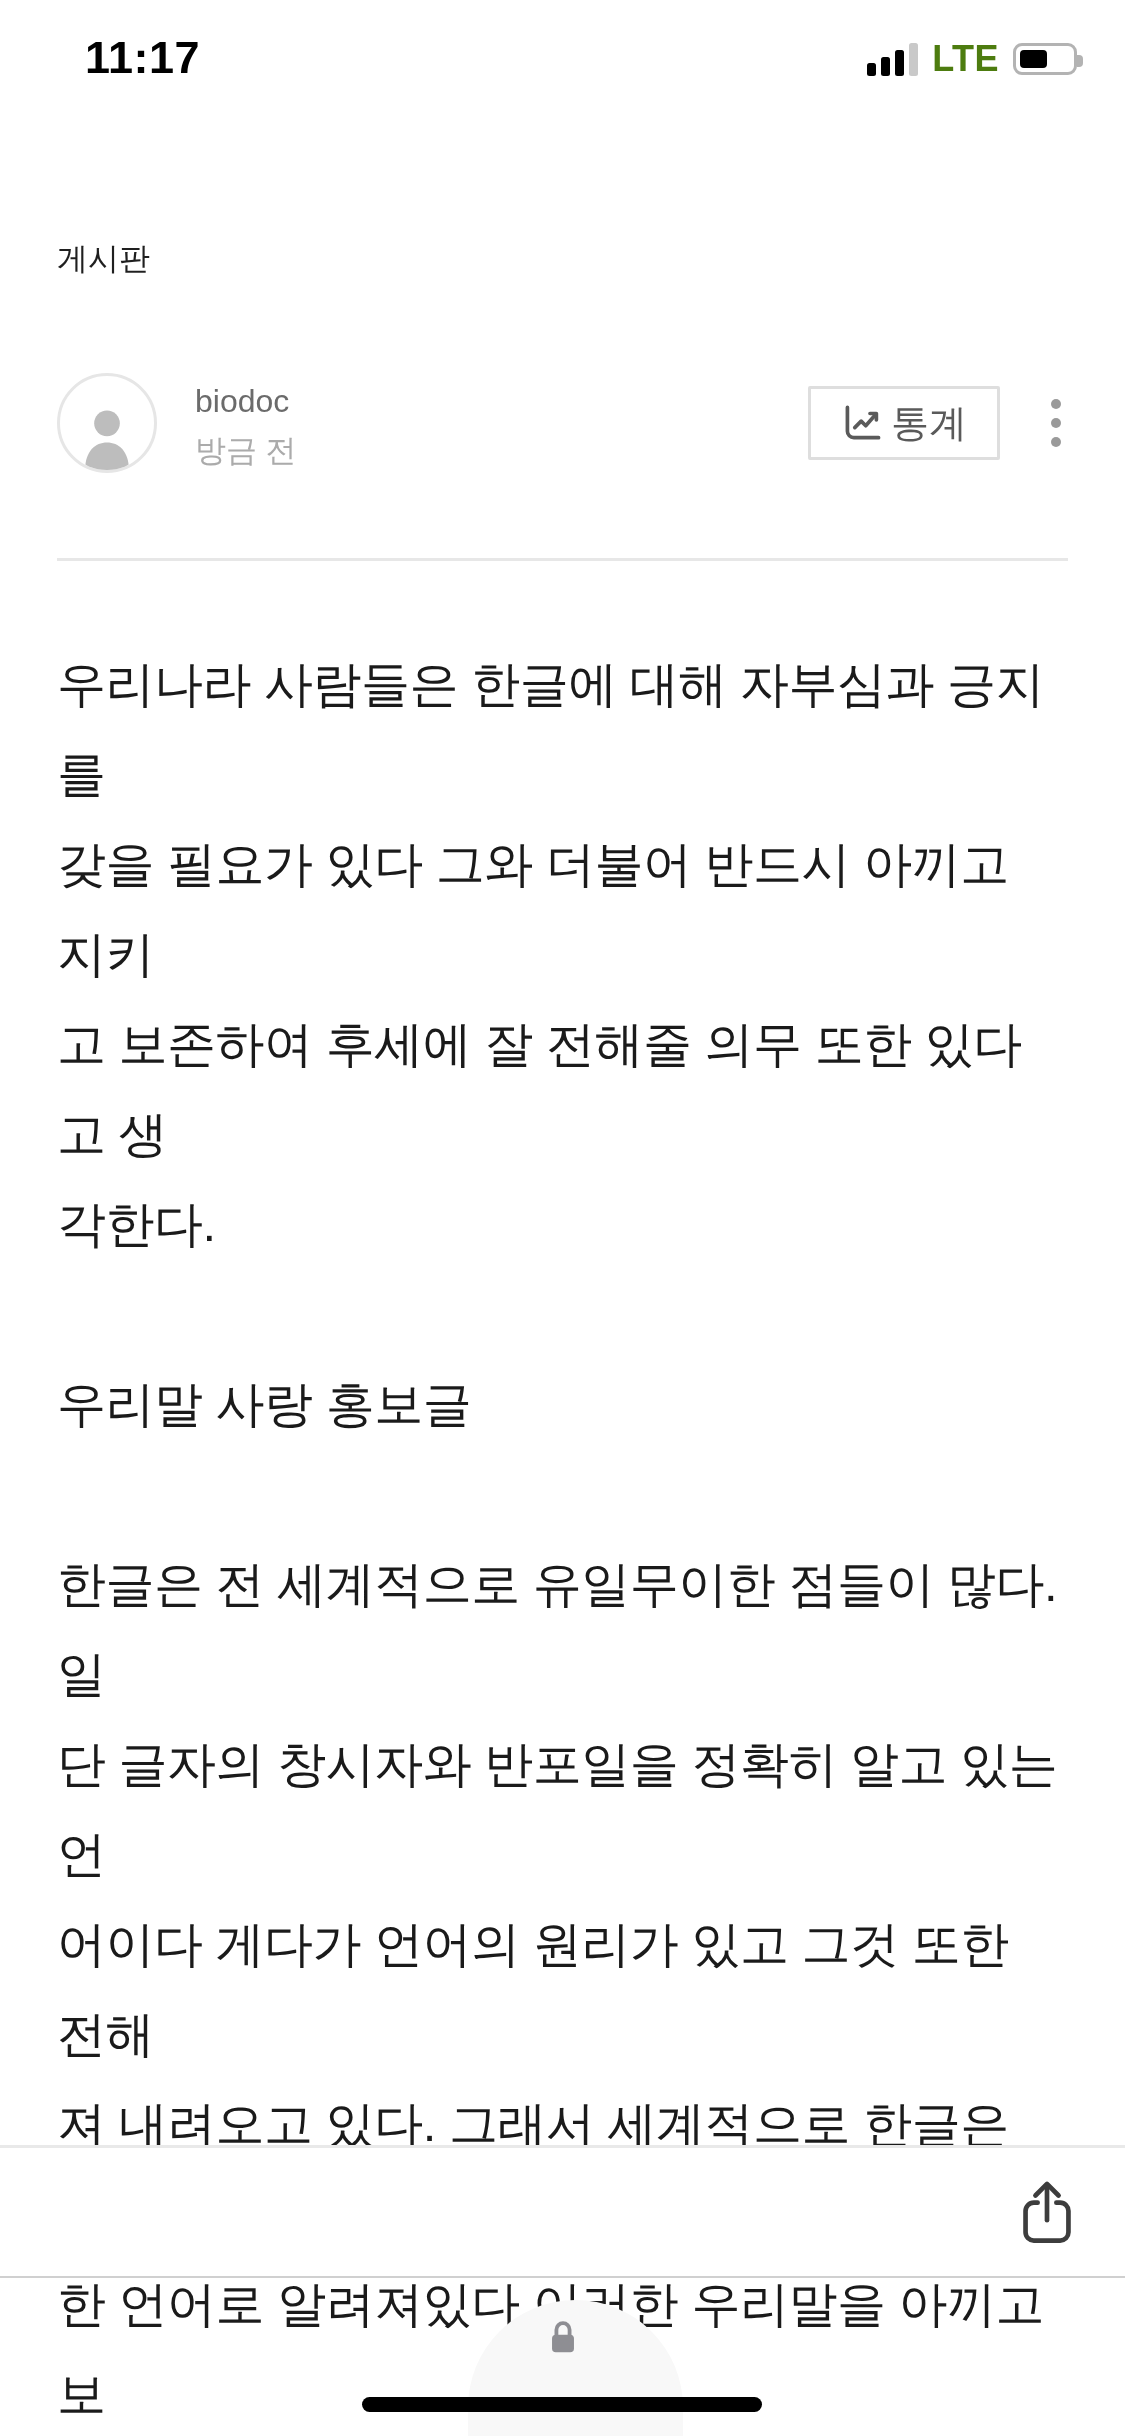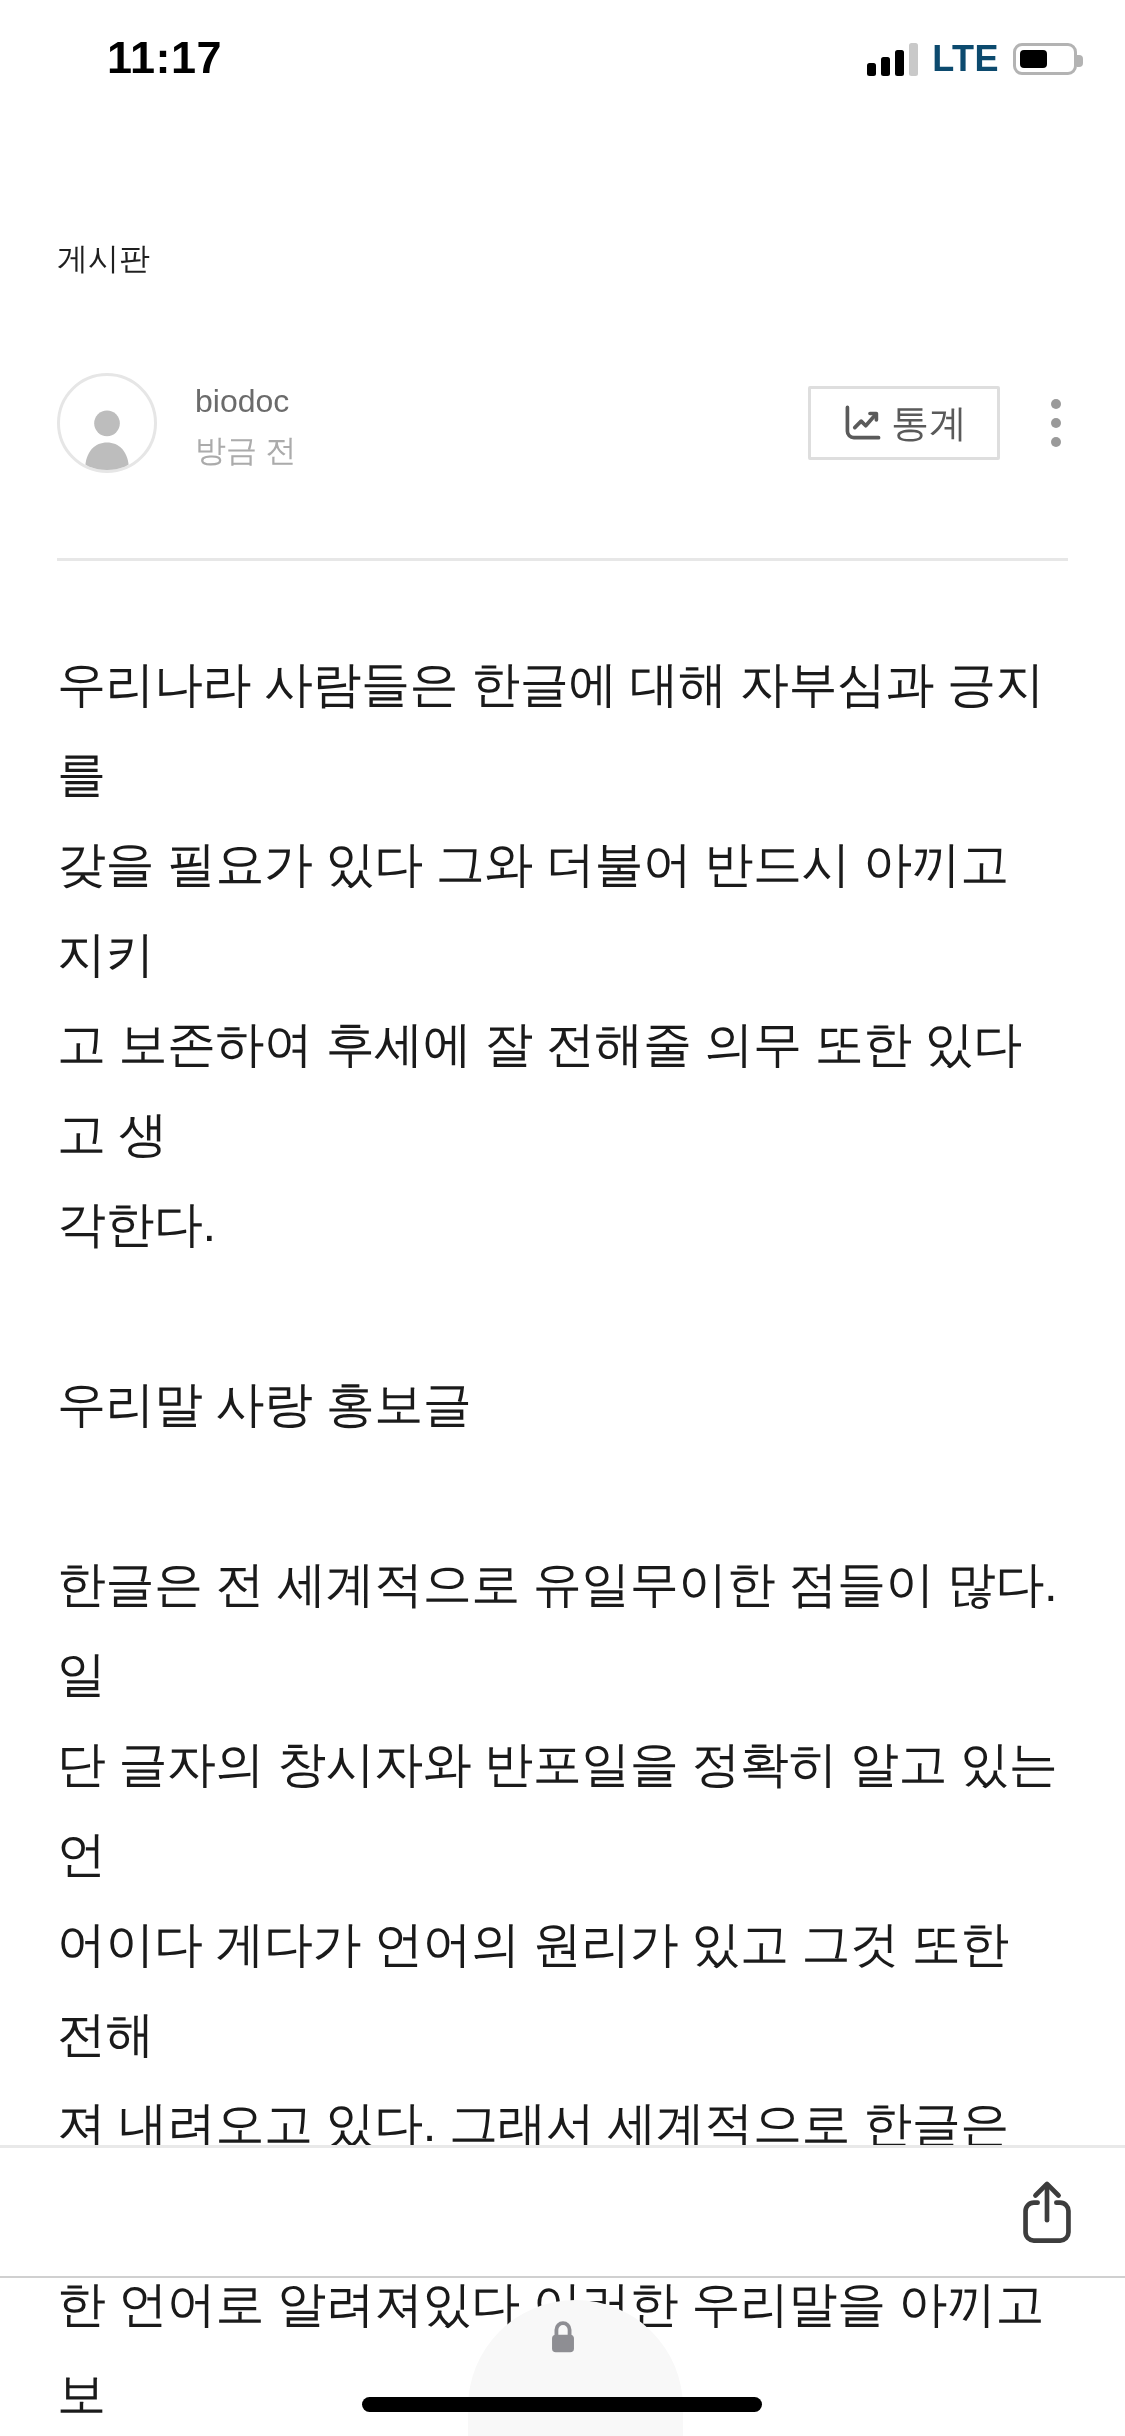--- a/index.html
+++ b/index.html
@@ -7,29 +7,29 @@
   body {
     width:1125px; height:2436px; position:relative; overflow:hidden;
     font-family:"Liberation Sans","DejaVu Sans",sans-serif;
     color:#1a1a1a; -webkit-font-smoothing:antialiased;
   }
   .screen { position:absolute; inset:0; background:#fff; }
 
   
   .status-bar { position:absolute; top:0; left:0; right:0; height:100px; }
   .status-time {
-    position:absolute; left:107px; top:32px; font-size:45px; font-weight:700;
+    position:absolute; left:85px; top:32px; font-size:45px; font-weight:700;
     letter-spacing:0.5px; color:#000;
   }
   .status-right { position:absolute; right:48px; top:38px; display:flex; align-items:center; gap:14px; }
   .signal { display:flex; align-items:flex-end; gap:5px; height:34px; }
   .signal .bar { width:9px; border-radius:2.5px; background:#000; }
   .signal .b1 { height:13px; } .signal .b2 { height:19px; }
   .signal .b3 { height:26px; } .signal .b4 { height:33px; background:#c9c9c9; }
-  .net-label { font-size:36px; font-weight:600; color:#0c4a6e; letter-spacing:0.5px; }
+  .net-label { font-size:36px; font-weight:600; color:#4d7c0f; letter-spacing:0.5px; }
   .battery { position:relative; width:64px; height:32px; border:3px solid #b3b3b3; border-radius:9px; }
   .battery .level { position:absolute; left:4px; top:4px; width:27px; height:18px; background:#000; border-radius:4px; }
   .battery .nub { position:absolute; right:-9px; top:9px; width:6px; height:12px; background:#b3b3b3; border-radius:0 4px 4px 0; }
 
   
   .content { position:absolute; top:100px; left:0; right:0; padding:0 57px; }
   .category { margin-top:140px; font-size:31px; line-height:38px; color:#1f1f1f; }
   .post-title { margin-top:60px; font-size:66px; line-height:86px; font-weight:400; color:#111; letter-spacing:-1px; }
 
   .author-row { margin-top:95px; height:100px; display:flex; align-items:center; }

